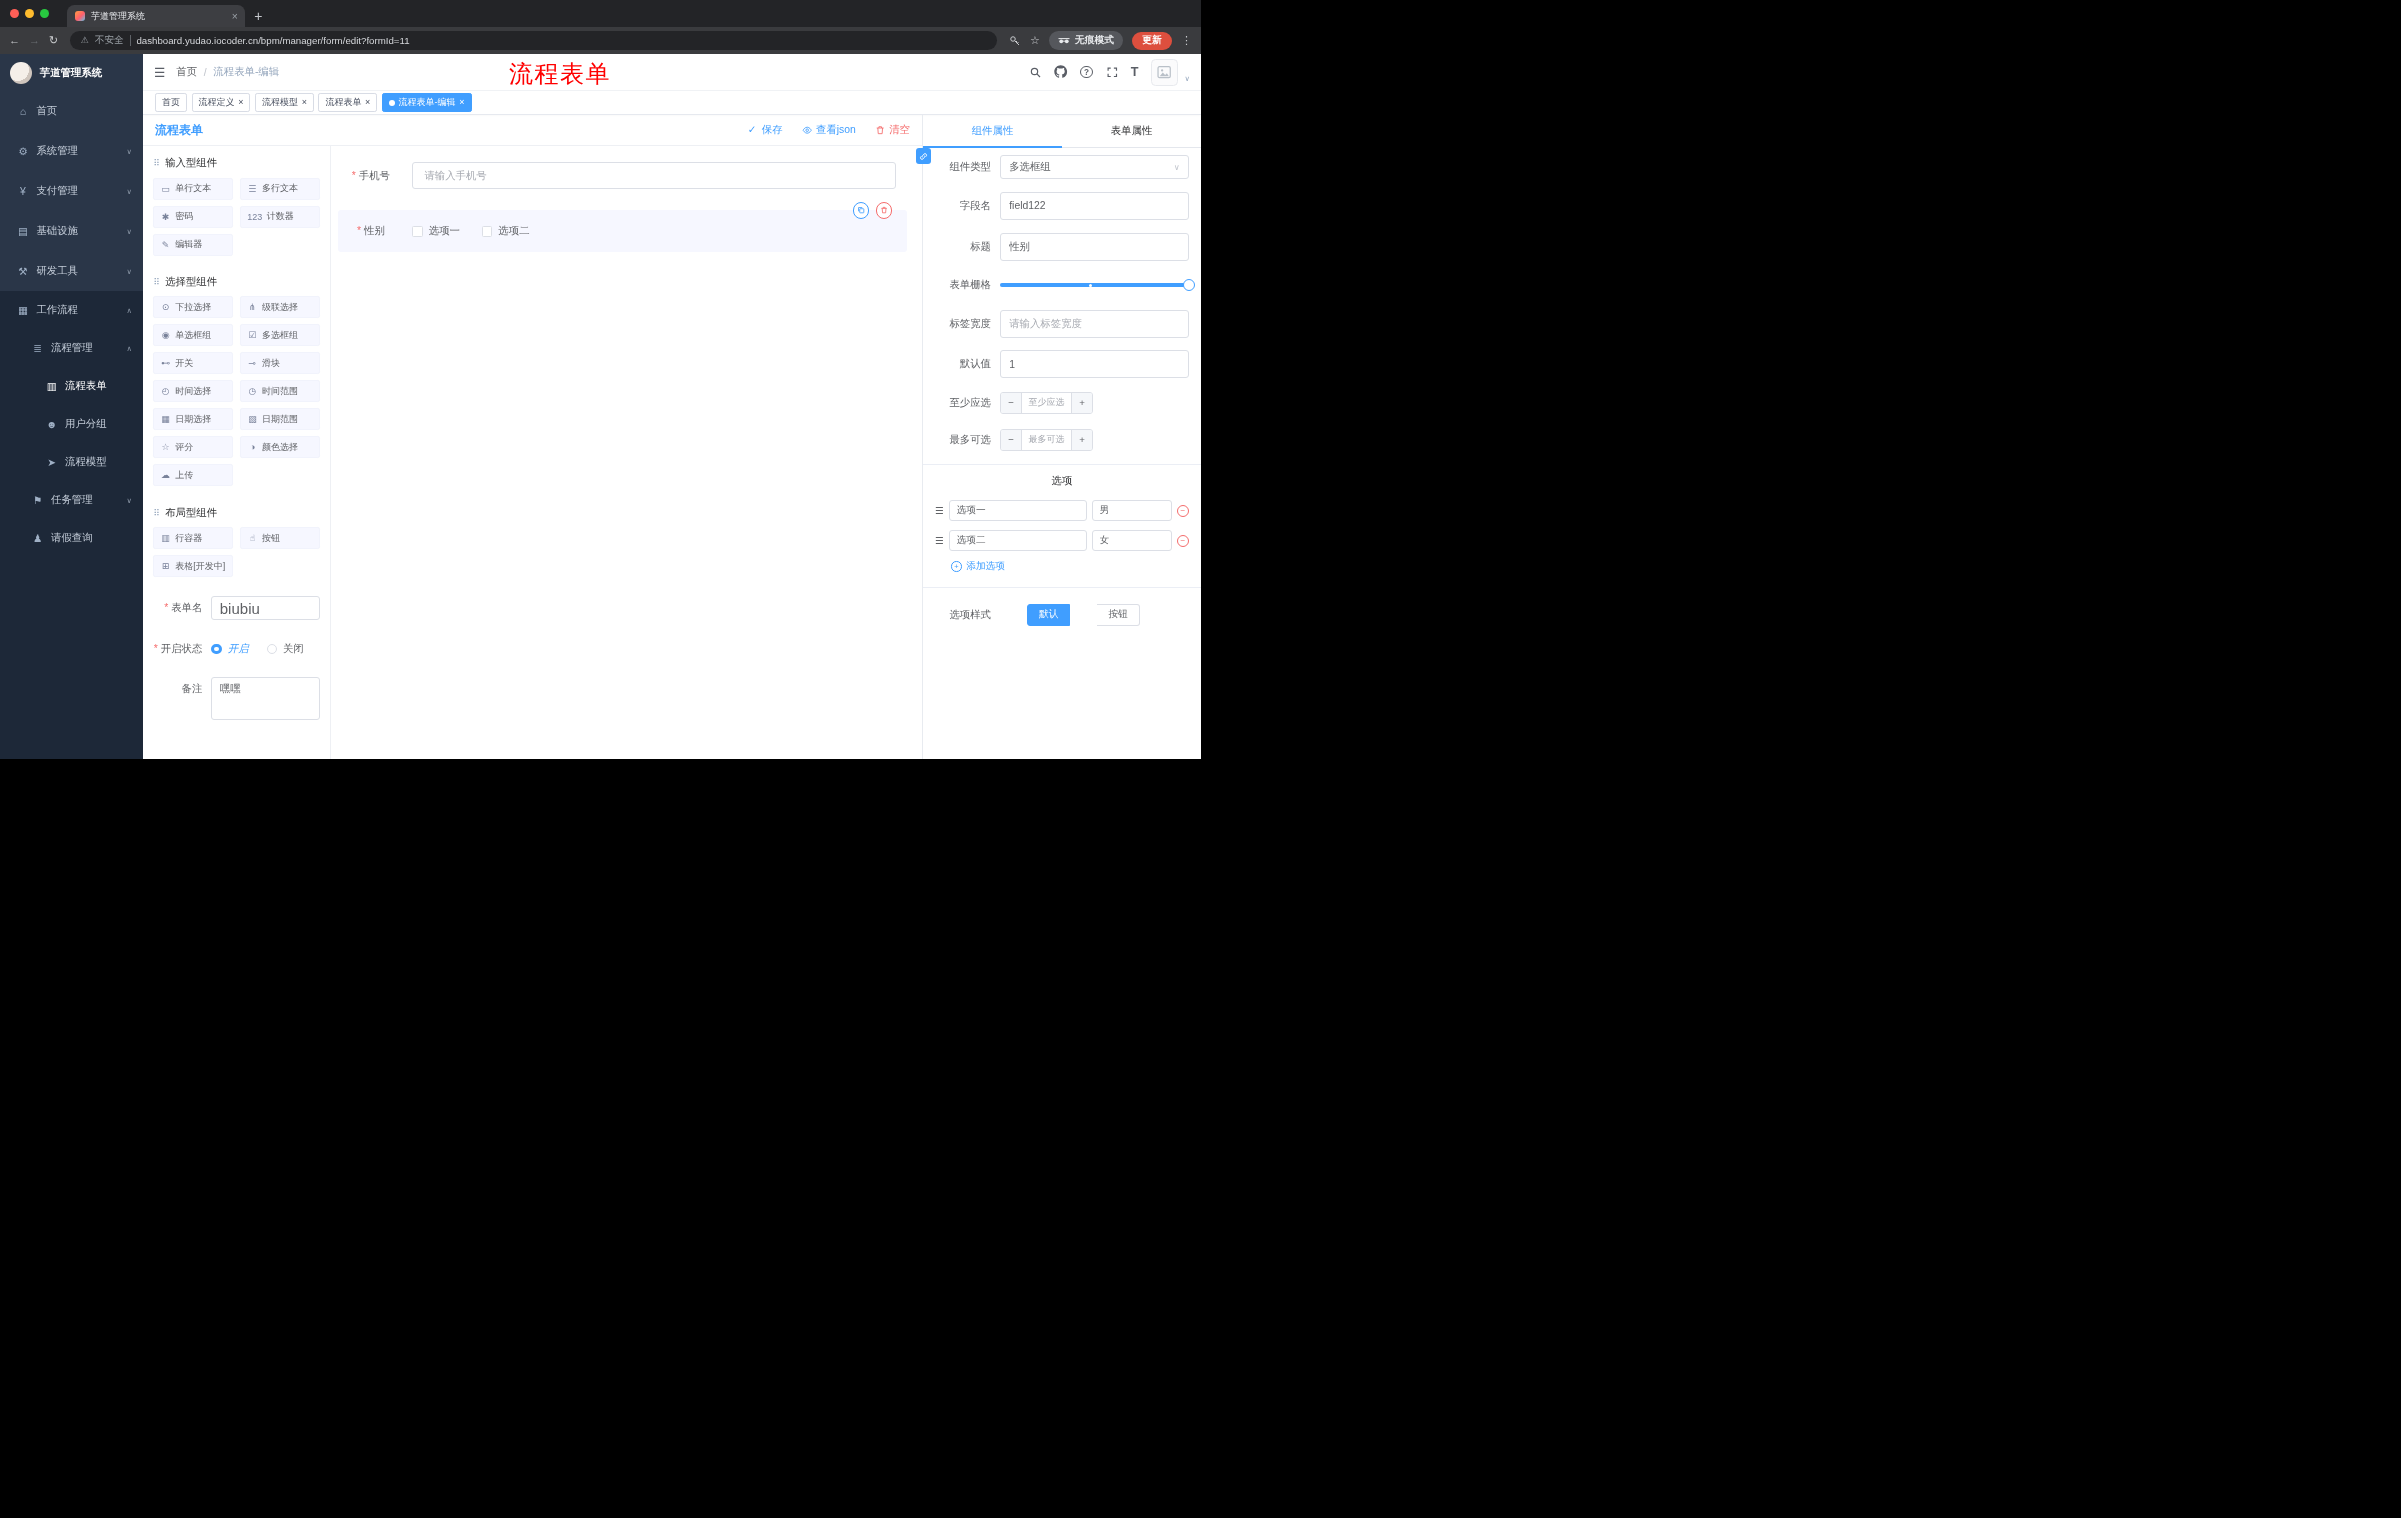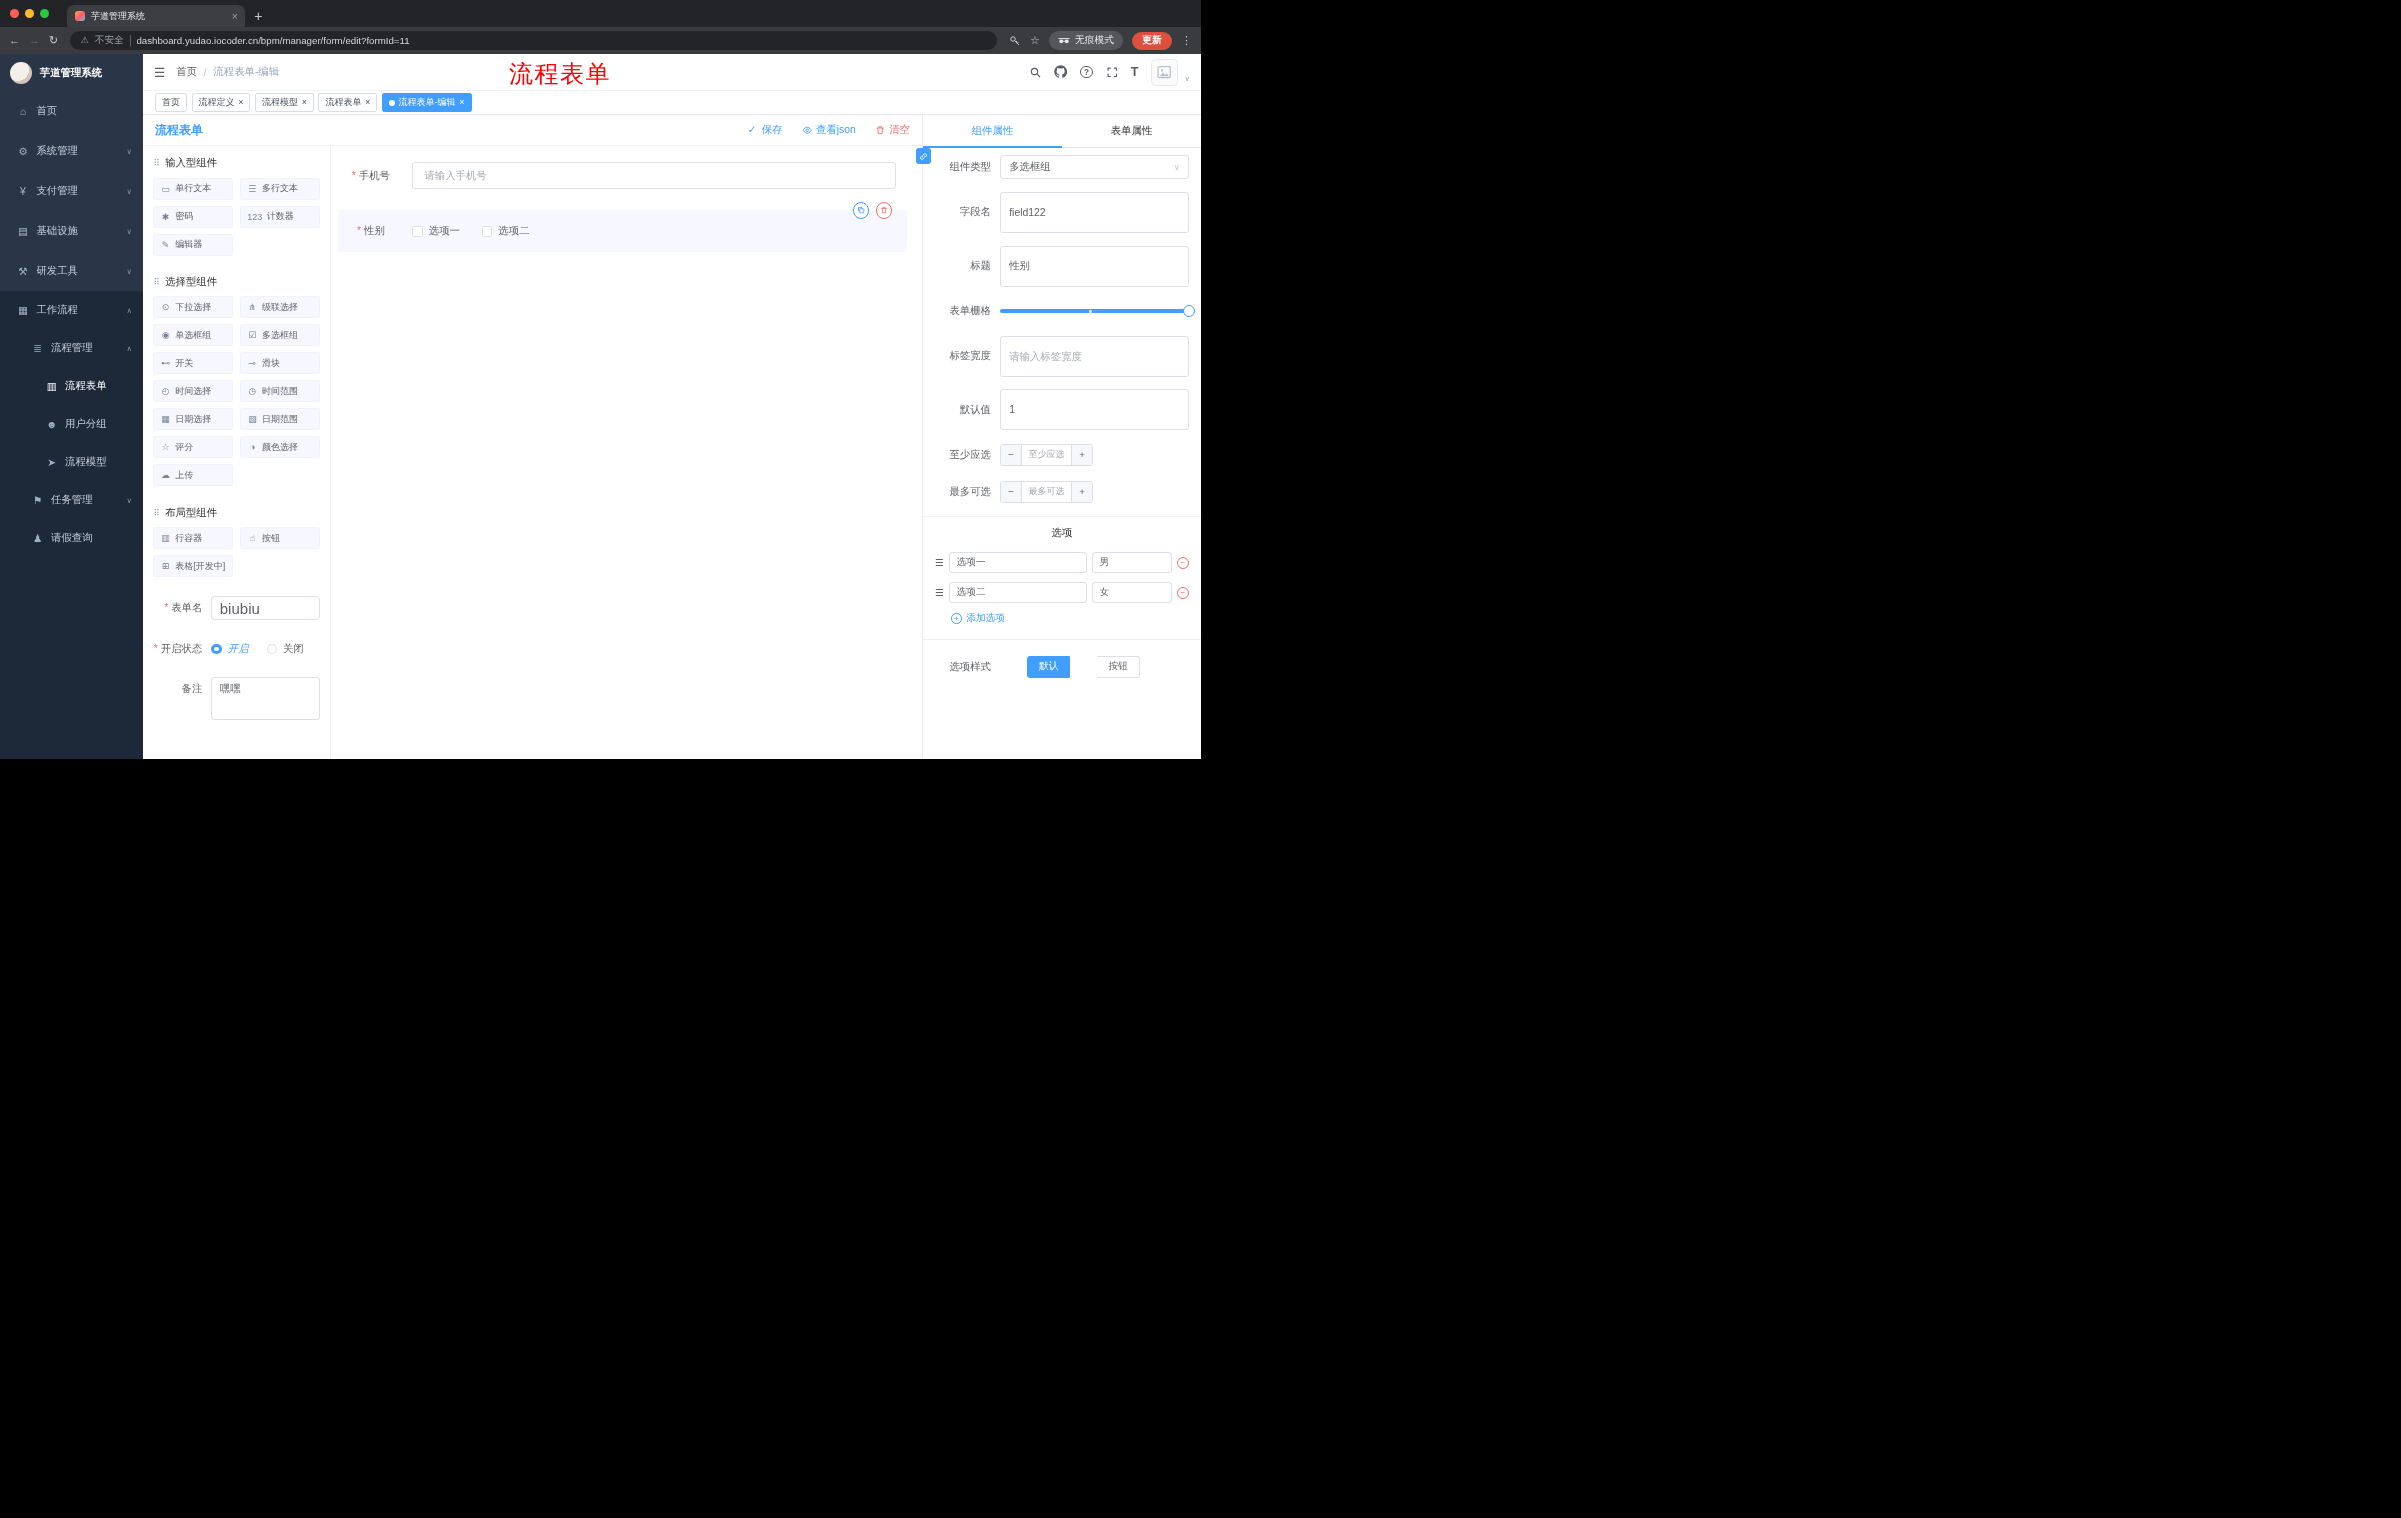--- a/index.html
+++ b/index.html
@@ -19,21 +19,21 @@
   .newtab { color:#c6c8cc; font-size:14px; padding:0 9px 3px 9px; }
 
   .addrbar { height:27px; background:#3a3b3e; display:flex; align-items:center; padding:0 9px; gap:9px; flex-shrink:0; }
   .nav-ic { color:#c8cacd; font-size:11px; line-height:1; display:flex; align-items:center; }
   .nav-ic.dim { color:#6a6d72; }
   .urlbox { flex:1; height:19.3px; background:#232427; border-radius:9.7px; display:flex; align-items:center; padding:0 10.4px; gap:6px; margin:0 3px; min-width:0; }
   .warn { color:#9aa0a6; font-size:9px; }
   .sec-label { color:#9aa0a6; font-size:9.7px; }
   .url-sep { width:0.7px; height:10.4px; background:#5f6368; }
   .url-text { color:#d5d7db; font-size:9.7px; white-space:nowrap; overflow:hidden; }
-  .incog { height:19.3px; border-radius:9.7px; background:#55575c; display:flex; align-items:center; gap:5.2px; padding:0 9px; color:#e8eaed; font-size:9.7px; white-space:nowrap; }
+  .incog { height:19.3px; border-radius:9.7px; background:#55575c; display:flex; align-items:center; gap:5.2px; padding:0 9px; color:#e8eaed; font-size:9.7px; white-space:nowrap;font-weight:bold; }
   .update-btn { height:18px; border-radius:9px; background:#dd4f3e; color:#fff; font-size:9.7px; font-weight:700; padding:0 10.4px; display:flex; align-items:center; white-space:nowrap; cursor:pointer; }
 
   
   .app { flex:1; display:flex; min-height:0; }
   .sidebar { width:143px; background:#2a3648; display:flex; flex-direction:column; flex-shrink:0; }
   .logo-row { height:37px; display:flex; align-items:center; gap:7.4px; padding-left:10.4px; flex-shrink:0; }
   .logo-img { width:22px; height:22px; border-radius:50%; background:radial-gradient(circle at 35% 35%, #f5efe9 0 55%, #cfc5bd 56% 100%); flex-shrink:0; }
   .logo-title { color:#fff; font-size:10.4px; font-weight:700; white-space:nowrap; }
   .menu { display:flex; flex-direction:column; }
   .menu.lower { background:#1d2838; flex:1; }
@@ -119,21 +119,21 @@
   .props { width:279px; border-left:0.7px solid #e8ebf0; display:flex; flex-direction:column; position:relative; flex-shrink:0; }
   .plink { position:absolute; left:-7.4px; top:33px; width:15px; height:16.3px; background:#409eff; border-radius:3px; display:grid; place-items:center; cursor:pointer; z-index:3; }
   .plink svg { width:9px; height:9px; }
   .ptabs { height:33px; display:flex; border-bottom:0.7px solid #e4e7ed; flex-shrink:0; }
   .ptab { flex:1; display:grid; place-items:center; font-size:10.4px; color:#303133; position:relative; cursor:pointer; }
   .ptab.active { color:#409eff; }
   .ptab.active::after { content:""; position:absolute; bottom:-0.7px; left:0; right:0; height:1.5px; background:#409eff; }
   .pbody { flex:1; padding:7.4px 12px 0; overflow:hidden; }
   .prow { display:flex; align-items:center; margin-bottom:12.6px; min-height:24px; }
   .plabel { width:56px; text-align:right; margin-right:9px; color:#606266; font-size:10.4px; flex-shrink:0; white-space:nowrap; }
-  .pinput { flex:1; height:41px; border:0.7px solid #dcdfe6; border-radius:3px; padding:0 8.2px; font-size:10.4px; color:#606266; outline:none; min-width:0; background:#fff; }
+  .pinput { flex:1; height:28px; border:0.7px solid #dcdfe6; border-radius:3px; padding:0 8.2px; font-size:10.4px; color:#606266; outline:none; min-width:0; background:#fff; }
   .pselect { flex:1; height:24px; border:0.7px solid #dcdfe6; border-radius:3px; padding:0 8.2px; font-size:10.4px; color:#606266; display:flex; align-items:center; cursor:pointer; background:#fff; }
   .sel-arrow { margin-left:auto; color:#c0c4cc; font-size:8.2px; }
 
   .slider { flex:1; display:flex; align-items:center; height:24px; }
   .runway { position:relative; flex:1; height:4.5px; border-radius:2.2px; background:#e4e7ed; }
   .sbar { position:absolute; left:0; top:0; bottom:0; width:98%; border-radius:2.2px; background:#409eff; }
   .sstop { position:absolute; left:47%; top:0.7px; width:3px; height:3px; border-radius:50%; background:#fff; }
   .shandle { position:absolute; right:-6px; top:-3.7px; width:12px; height:12px; border-radius:50%; background:#fff; border:1.5px solid #409eff; cursor:grab; }
 
   .stepper { width:93px; height:22px; border:0.7px solid #dcdfe6; border-radius:3px; display:flex; overflow:hidden; background:#fff; }

